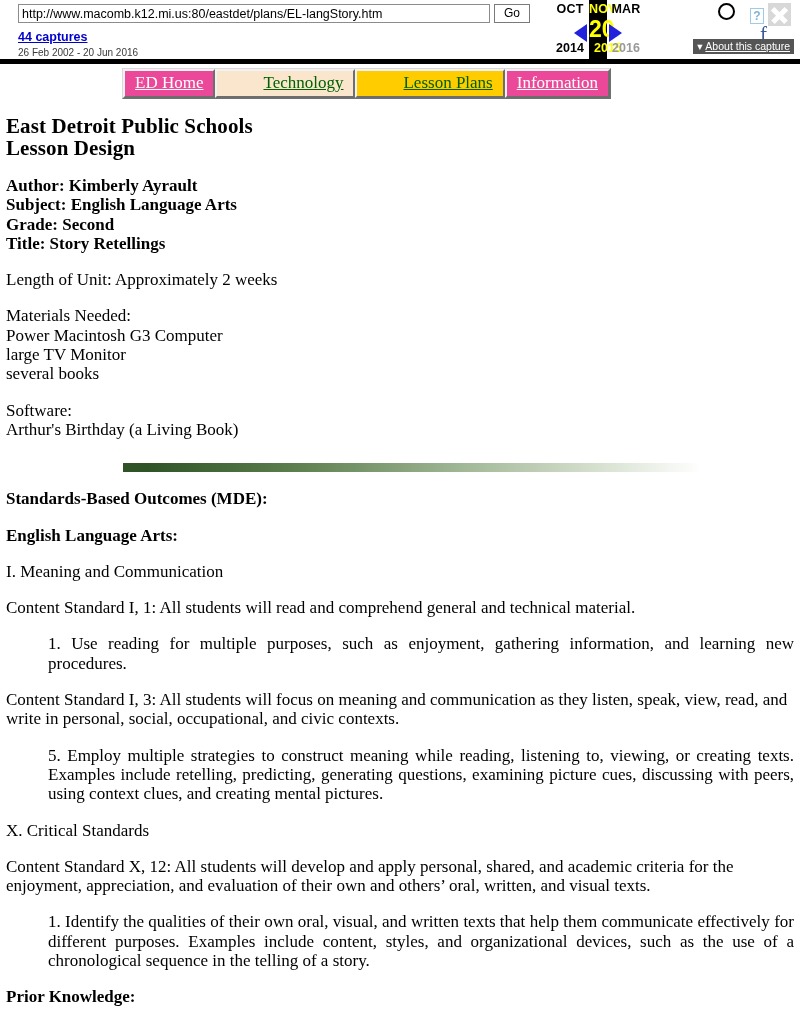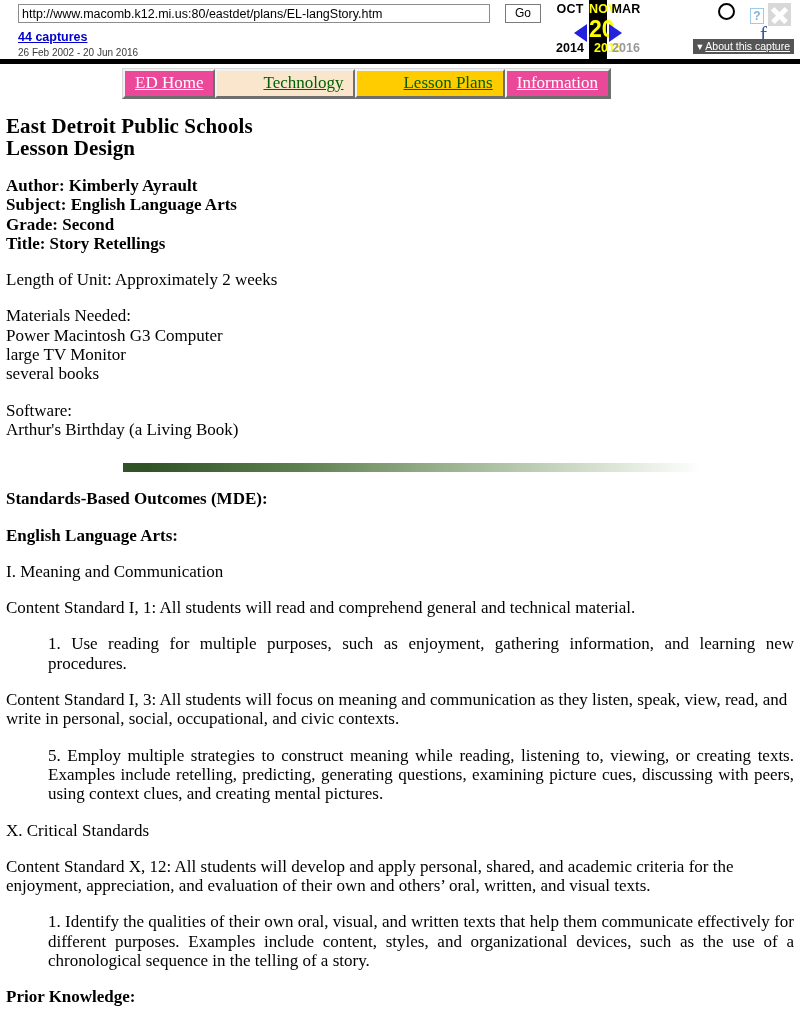--- a/index.html
+++ b/index.html
@@ -24,21 +24,21 @@
     font-family: "Liberation Sans", "DejaVu Sans", sans-serif;
     overflow: hidden;
   }
   #wm-toolbar .wm-left {
     position: absolute;
     left: 0; top: 0;
     width: 556px;
     height: 59px;
     padding: 4px 0 0 18px;
   }
-  .wm-urlrow { display: flex; align-items: center; gap: 15px; }
+  .wm-urlrow { display: flex; align-items: center; gap: 4px; }
   .wm-url {
     width: 472px;
     height: 19px;
     font-family: "Liberation Sans", "DejaVu Sans", sans-serif;
     font-size: 12.5px;
     line-height: 17px;
     padding: 1px 3px;
     border: 1px solid #8c8c8c;
     background: #ffffff;
     color: #000;

